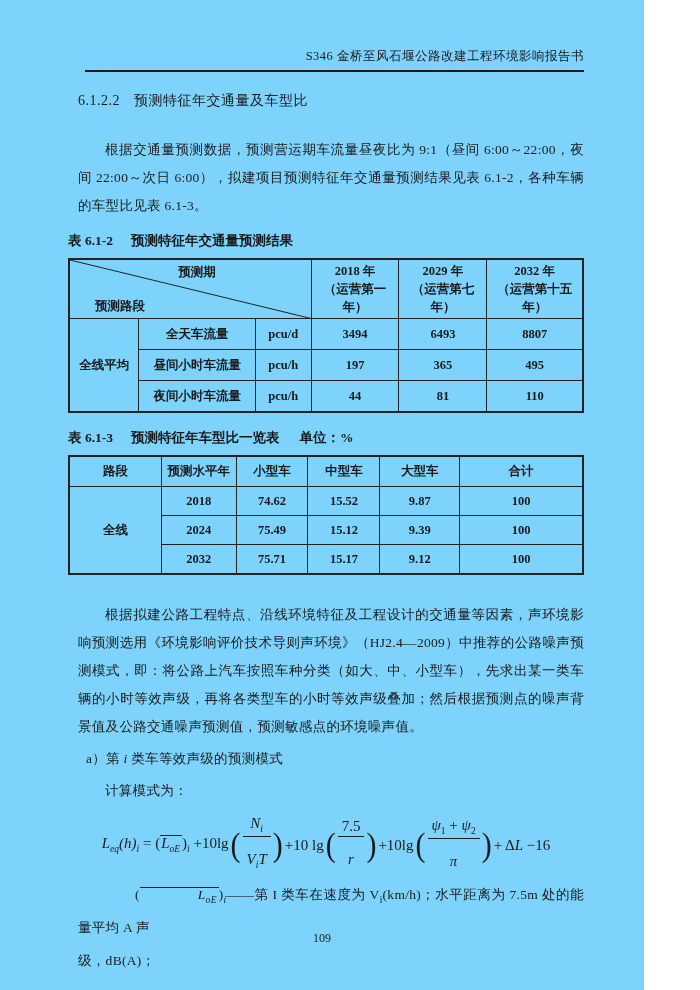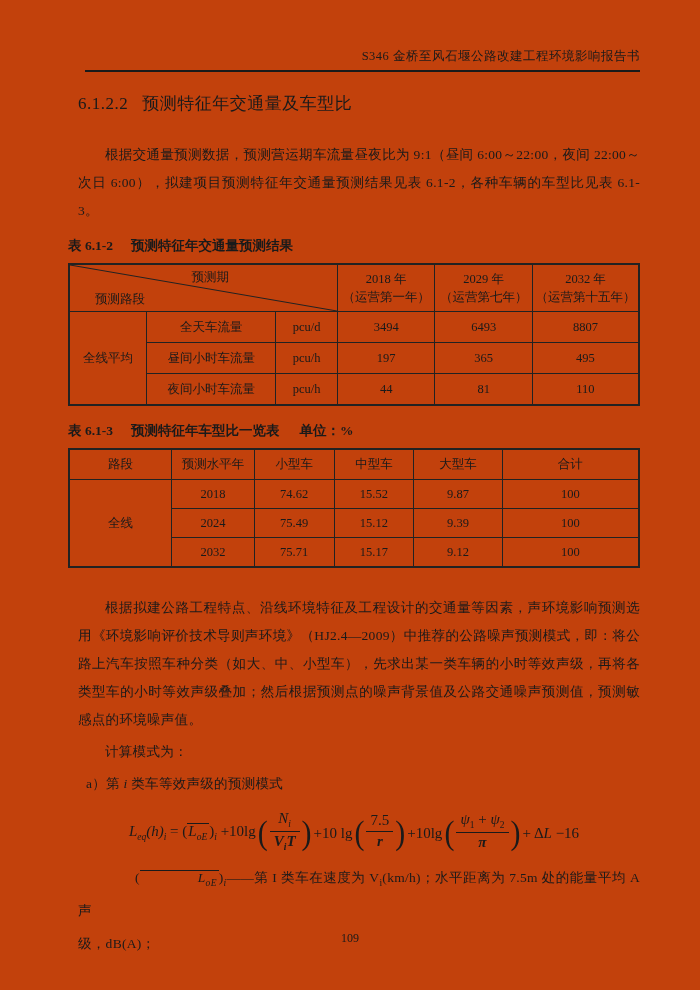--- a/index.html
+++ b/index.html
@@ -1,55 +1,55 @@
 <!DOCTYPE html>
 <html><head>
 <meta charset="utf-8">
 <style>
   html,body{margin:0;padding:0;background:#fff;}
   .page{
-    position:relative;width:700px;height:990px;background:#c2410c;
+    position:relative;width:644px;height:990px;background:#7dd3fc;
     font-family:"Liberation Serif","DejaVu Serif",serif;color:#1a1a1a;
     overflow:hidden;
   }
   .doc-header{
     margin:48px 60px 0 85px;padding-bottom:5px;border-bottom:2px solid #1a1a1a;
     text-align:right;font-size:12.5px;letter-spacing:.5px;
   }
   .content{margin:0 60px 0 68px;}
   .txt{padding-left:10px;}
-  .sec-head{font-size:17px;font-weight:normal;margin:20px 0 6px;letter-spacing:.5px;}
+  .sec-head{font-size:14px;font-weight:normal;margin:20px 0 6px;letter-spacing:.5px;}
   .sec-head .gap{display:inline-block;width:14px;}
   .body-p{font-size:13.5px;line-height:28px;text-align:justify;margin:0;letter-spacing:.3px;}
   .indent2{text-indent:2em;margin-top:26px;}
   .tbl-caption{text-align:left;font-weight:bold;font-size:13.5px;margin:12px 0 8px;}
   .tbl-caption .cgap{display:inline-block;width:18px;}
   .tbl-caption .ugap{display:inline-block;width:20px;}
   table{width:100%;border-collapse:collapse;table-layout:fixed;font-size:12.5px;}
   table{border:2px solid #222;}
-  td,th{border:1px solid #222;text-align:center;vertical-align:middle;padding:2px 2px;font-weight:normal;}
+  td,th{border:1px solid #222;text-align:center;vertical-align:middle;padding:2px 2px;font-weight:bold;}
   .t1 .hrow td{height:42px;line-height:1.45;}
   .t1 .drow td{height:26px;}
   .t2 .hrow td{height:25px;}
   .t2 .drow td{height:24px;}
   .diag{position:relative;padding:0;}
   .diag-svg{position:absolute;left:0;top:0;width:100%;height:100%;}
   .diag-top{position:absolute;top:3px;left:50%;transform:translateX(-32%);font-size:12.5px;}
   .diag-bottom{position:absolute;bottom:3px;left:25px;font-size:12.5px;}
   .formula{display:flex;align-items:center;justify-content:center;font-size:15px;margin:12px 0 8px;min-height:46px;}
   .formula>*{margin:0 1px;}
   .seg{white-space:pre;}
   .v{font-style:italic;}
   sub{font-size:9.5px;}
   sub.vi{font-style:italic;}
   .ovl{display:inline-block;border-top:1px solid #1a1a1a;line-height:1.05;padding:0 2px 0 1px;}
   .bp{font-size:30px;font-weight:400;display:inline-block;transform:scaleY(1.15);position:relative;top:-1px;}
   .frac{display:inline-block;vertical-align:middle;text-align:center;position:relative;top:-2px;}
   .frac .num{display:block;padding:0 4px 1px;line-height:1.15;}
-  .frac .den{display:block;border-top:1px solid #1a1a1a;padding:1px 4px 0;line-height:1.15;font-weight:bold;}
+  .frac .den{display:block;border-top:1px solid #1a1a1a;padding:14px 4px 0;line-height:1.15;}
   .def-p{font-size:13.5px;line-height:28px;margin:5px 0 0;text-align:justify;letter-spacing:.3px;}
   .ind-a{text-indent:8px;}
   .ind-b{text-indent:57px;}
   .doc-footer{position:absolute;bottom:44px;left:0;width:100%;text-align:center;font-size:12px;}
 </style>
 </head>
 <body>
 
 <div class="page">
 
@@ -162,23 +162,23 @@
         <td>15.17</td>
         <td>9.12</td>
         <td>100</td>
       </tr>
       </tbody>
     </table>
 
 
     <p class="body-p indent2 txt">根据拟建公路工程特点、沿线环境特征及工程设计的交通量等因素，声环境影响预测选用《环境影响评价技术导则声环境》（HJ2.4—2009）中推荐的公路噪声预测模式，即：将公路上汽车按照车种分类（如大、中、小型车），先求出某一类车辆的小时等效声级，再将各类型车的小时等效声级叠加；然后根据预测点的噪声背景值及公路交通噪声预测值，预测敏感点的环境噪声值。</p>
 
+    <p class="body-p ind-a txt" style="margin-top:4px;"><span>a）第 </span><span class="v">i</span><span> 类车等效声级的预测模式</span></p>
+
     <p class="body-p indent2 txt" style="margin-top:4px;">计算模式为：</p>
-
-    <p class="body-p ind-a txt" style="margin-top:4px;"><span>a）第 </span><span class="v">i</span><span> 类车等效声级的预测模式</span></p>
 
     <div class="formula">
       <span class="seg"><span class="v">L</span><sub class="vi">eq</sub><span class="v">(h)</span><sub class="vi">i</sub><span> = </span><span>(</span><span class="ovl"><span class="v">L</span><sub class="vi">oE</sub></span><span>)</span><sub class="vi">i</sub><span> +10lg</span></span>
       <span class="bp">(</span>
       <span class="frac">
           <span class="num"><span class="v">N</span><sub class="vi">i</sub></span>
           <span class="den"><span class="v">V</span><sub class="vi">i</sub><span class="v">T</span></span>
         </span>
       <span class="bp">)</span>
       <span class="seg">+10 lg</span>

